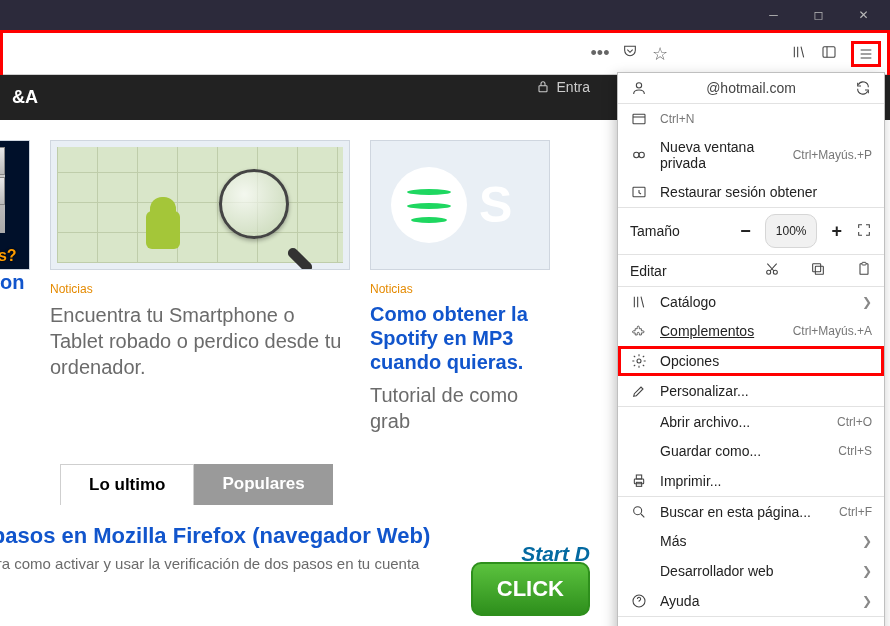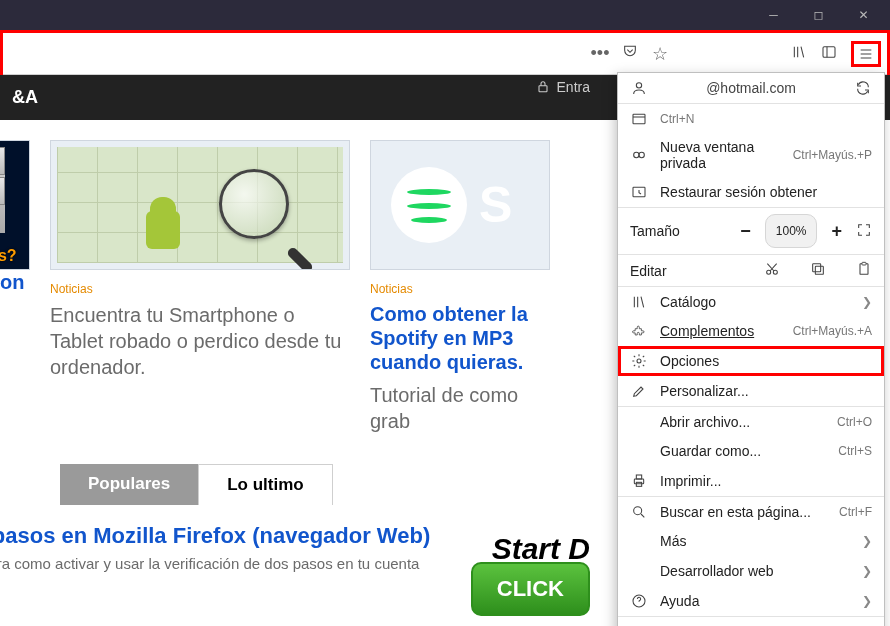--- a/index.html
+++ b/index.html
@@ -57,21 +57,21 @@
   .sp-letter{color:#fff;font-weight:bold;font-size:50px;margin-left:12px;}
 
   .tab-bar{display:flex;margin-top:30px;margin-left:60px;}
   .tab{padding:10px 28px;font-size:17px;}
   .tab.active{background:#fff;border:1px solid #cfcfcf;border-bottom:none;font-weight:bold;}
   .tab.inactive{background:#9a9a9a;color:#fff;font-weight:bold;}
 
   .section-title{color:#1155cc;font-size:22px;font-weight:bold;margin:18px 0 6px -40px;}
   .section-desc{color:#6b6b6b;font-size:15px;margin-left:-40px;max-width:520px;}
 
-  .start-d{position:absolute;right:300px;bottom:60px;color:#000000;font-weight:900;font-style:italic;font-size:30px;margin-top:21px;}
+  .start-d{position:absolute;right:300px;bottom:60px;color:#0369a1;font-weight:900;font-style:italic;font-size:21px;margin-top:21px;}
   .click-btn{position:absolute;right:300px;bottom:10px;background:linear-gradient(#5bc23e,#2e8f1c);color:#fff;font-weight:900;font-size:22px;padding:12px 24px;border-radius:10px;border:2px solid #2e8f1c;}
 
   
   .menu{position:absolute;top:72px;right:5px;width:268px;background:#fff;border:1px solid #bfbfbf;box-shadow:-2px 4px 12px rgba(0,0,0,.25);padding-bottom:4px;font-size:14px;color:#222;}
   .menu-row{display:flex;align-items:center;padding:6px 12px;gap:12px;min-height:30px;}
   .menu-row.sep{border-top:1px solid #e2e2e2;}
   .menu-row .mi-label{flex:1;}
   .menu-row .kbd{color:#777;font-size:12px;}
   .menu-row .chev{color:#888;font-size:12px;}
   .menu-row.highlight{outline:3px solid red;outline-offset:-3px;}
@@ -170,22 +170,22 @@
           </div>
         <div class="sp-letter">S</div>
       </div>
       <div class="cat">Noticias</div>
       <a class="title" href="#">Como obtener la Spotify en MP3 cuando quieras.</a>
       <div class="desc">Tutorial de como grab</div>
     </div>
   </div>
 
   <div class="tab-bar">
+    <div class="tab active">Lo ultimo</div>
     <div class="tab inactive">Populares</div>
-    <div class="tab active">Lo ultimo</div>
   </div>
 
   <div class="section-title">os pasos en Mozilla Firefox (navegador Web)</div>
   <div class="section-desc">nuestra como activar y usar la verificación de dos pasos en tu cuenta</div>
 
   <div class="start-d">Start D</div>
   <div class="click-btn">CLICK</div>
 </div>
 
 <div class="menu">

